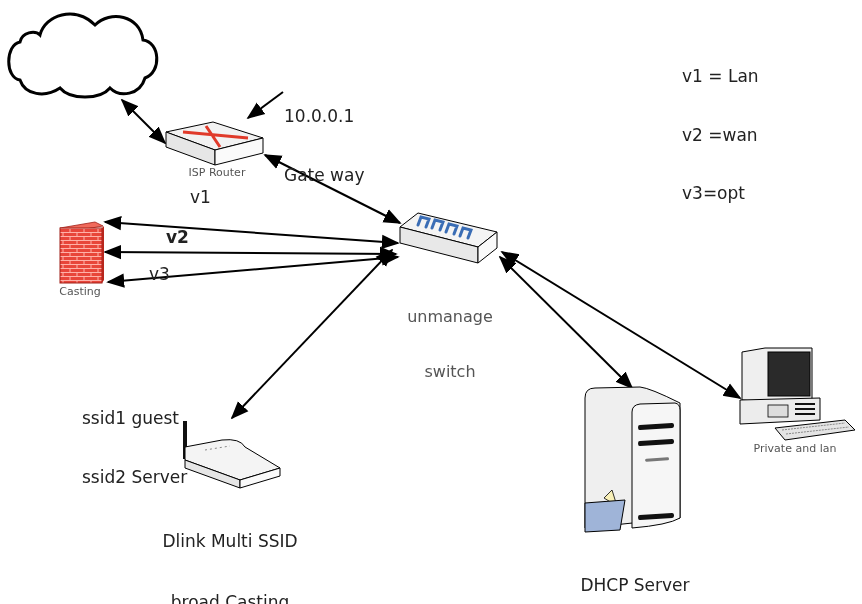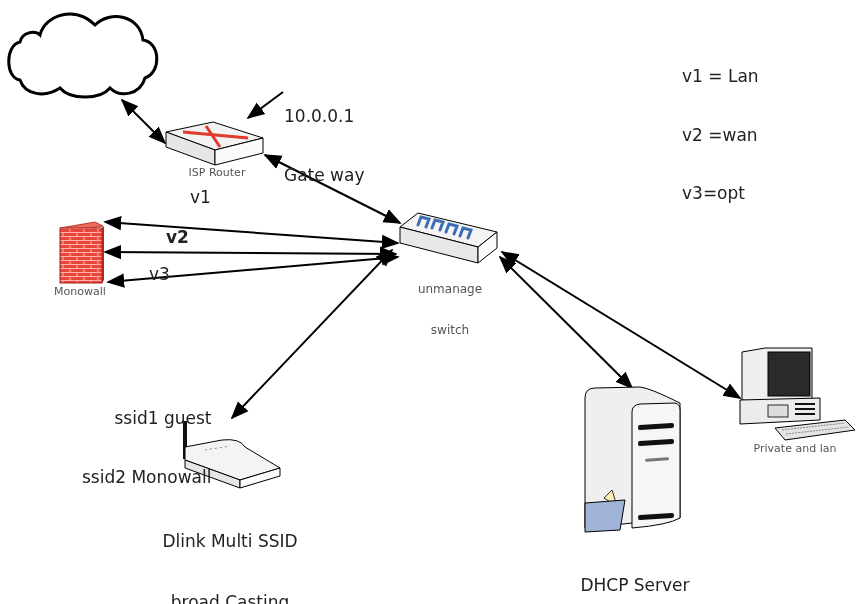--- a/index.html
+++ b/index.html
@@ -104,30 +104,30 @@
     <div>10.0.0.1</div>
     <div>Gate way</div>
   </div>
 
   <div class="txt small center" style="left:172px;top:167px;width:90px;">ISP Router</div>
 
   <div class="txt big" style="left:190px;top:188px;">v1</div>
   <div class="txt big" style="left:166px;top:228px;font-weight:bold;">v2</div>
   <div class="txt big" style="left:149px;top:253px;margin-top:12px;">v3</div>
 
-  <div class="txt small center" style="left:40px;top:286px;width:80px;">Monowall</div>
+  <div class="txt small center" style="left:40px;top:286px;width:80px;">Casting</div>
 
-  <div class="txt small center" style="left:400px;top:255px;width:100px;font-size:12px;">
+  <div class="txt small center" style="left:400px;top:271px;width:100px;font-size:16px;">
     <div>unmanage</div>
     <div>switch</div>
   </div>
 
-  <div class="txt big" style="left:82px;top:370px;text-align:right;">
+  <div class="txt big" style="left:82px;top:370px;">
     <div>ssid1 guest</div>
-    <div>ssid2 Monowall</div>
+    <div>ssid2 Server</div>
   </div>
 
   <div class="txt big center" style="left:80px;top:490px;width:300px;line-height:1.2;">
     <div>Dlink Multi SSID</div>
     <div>broad Casting</div>
     
     
     
   </div>
 

